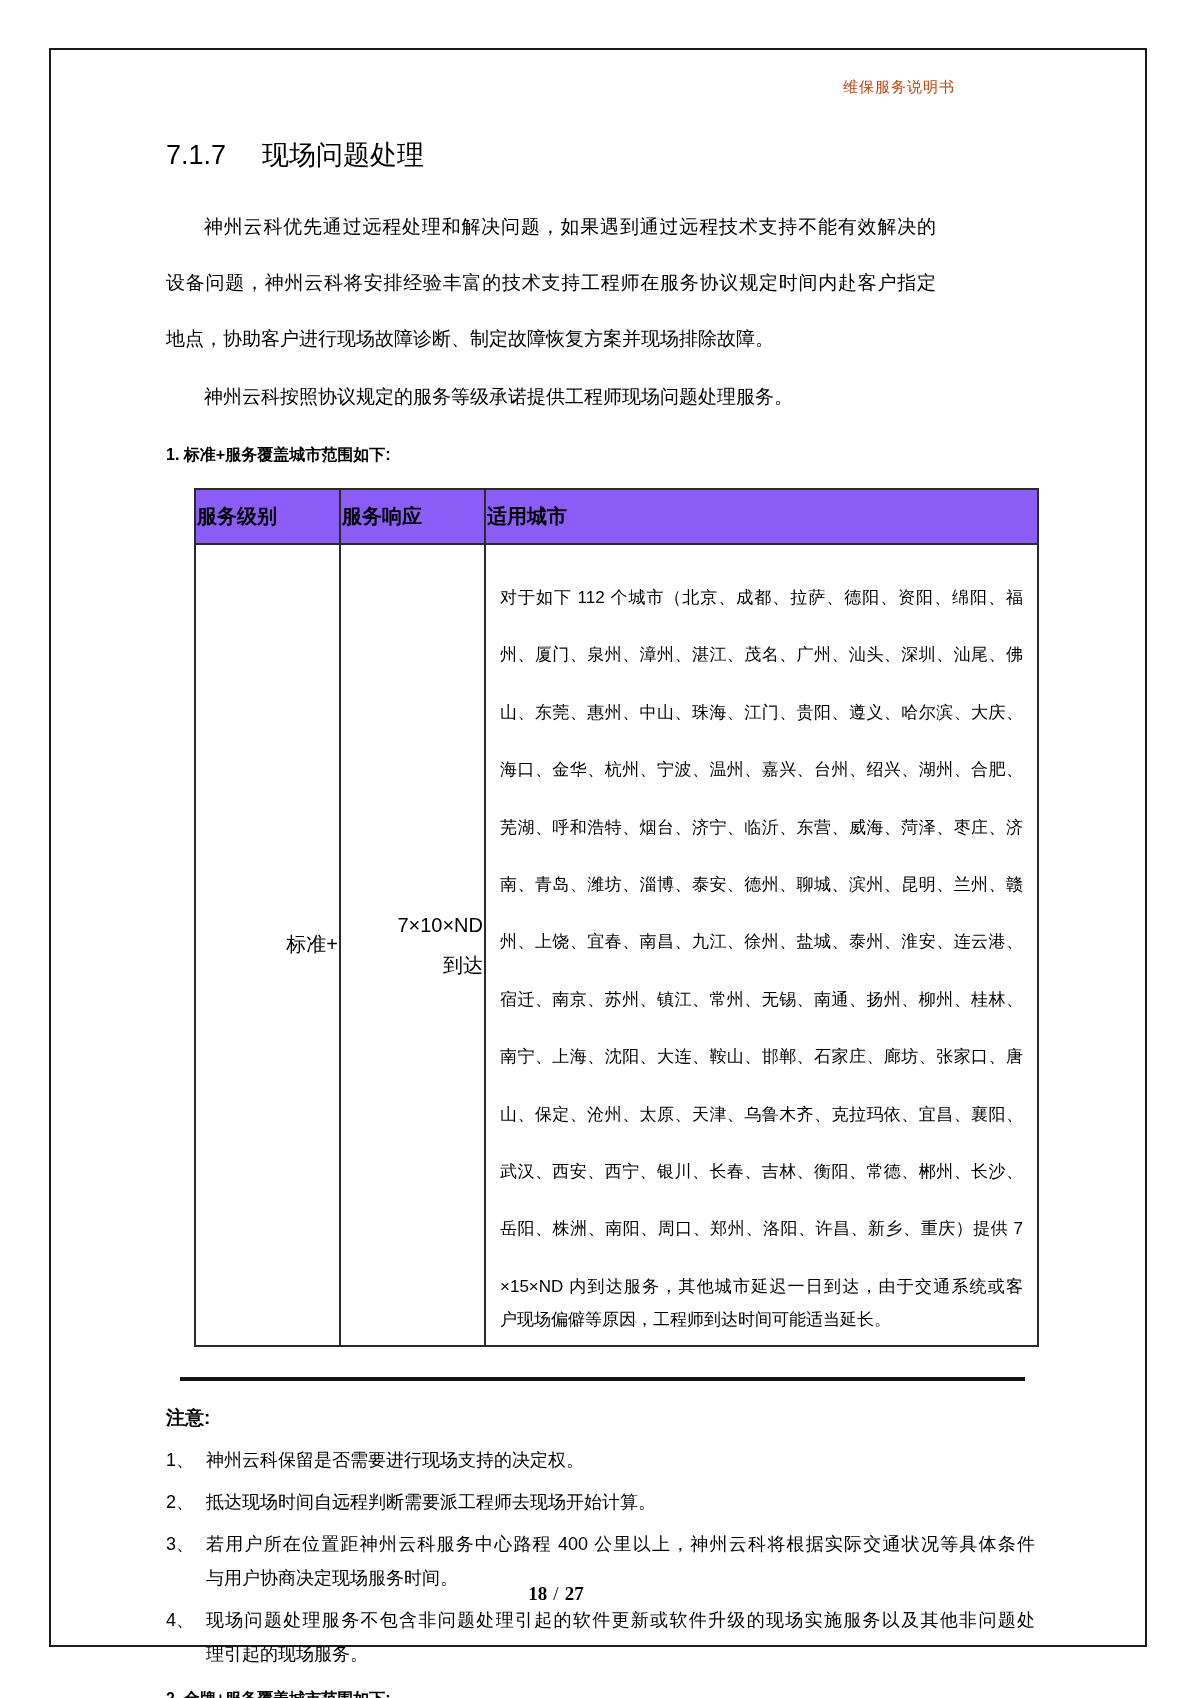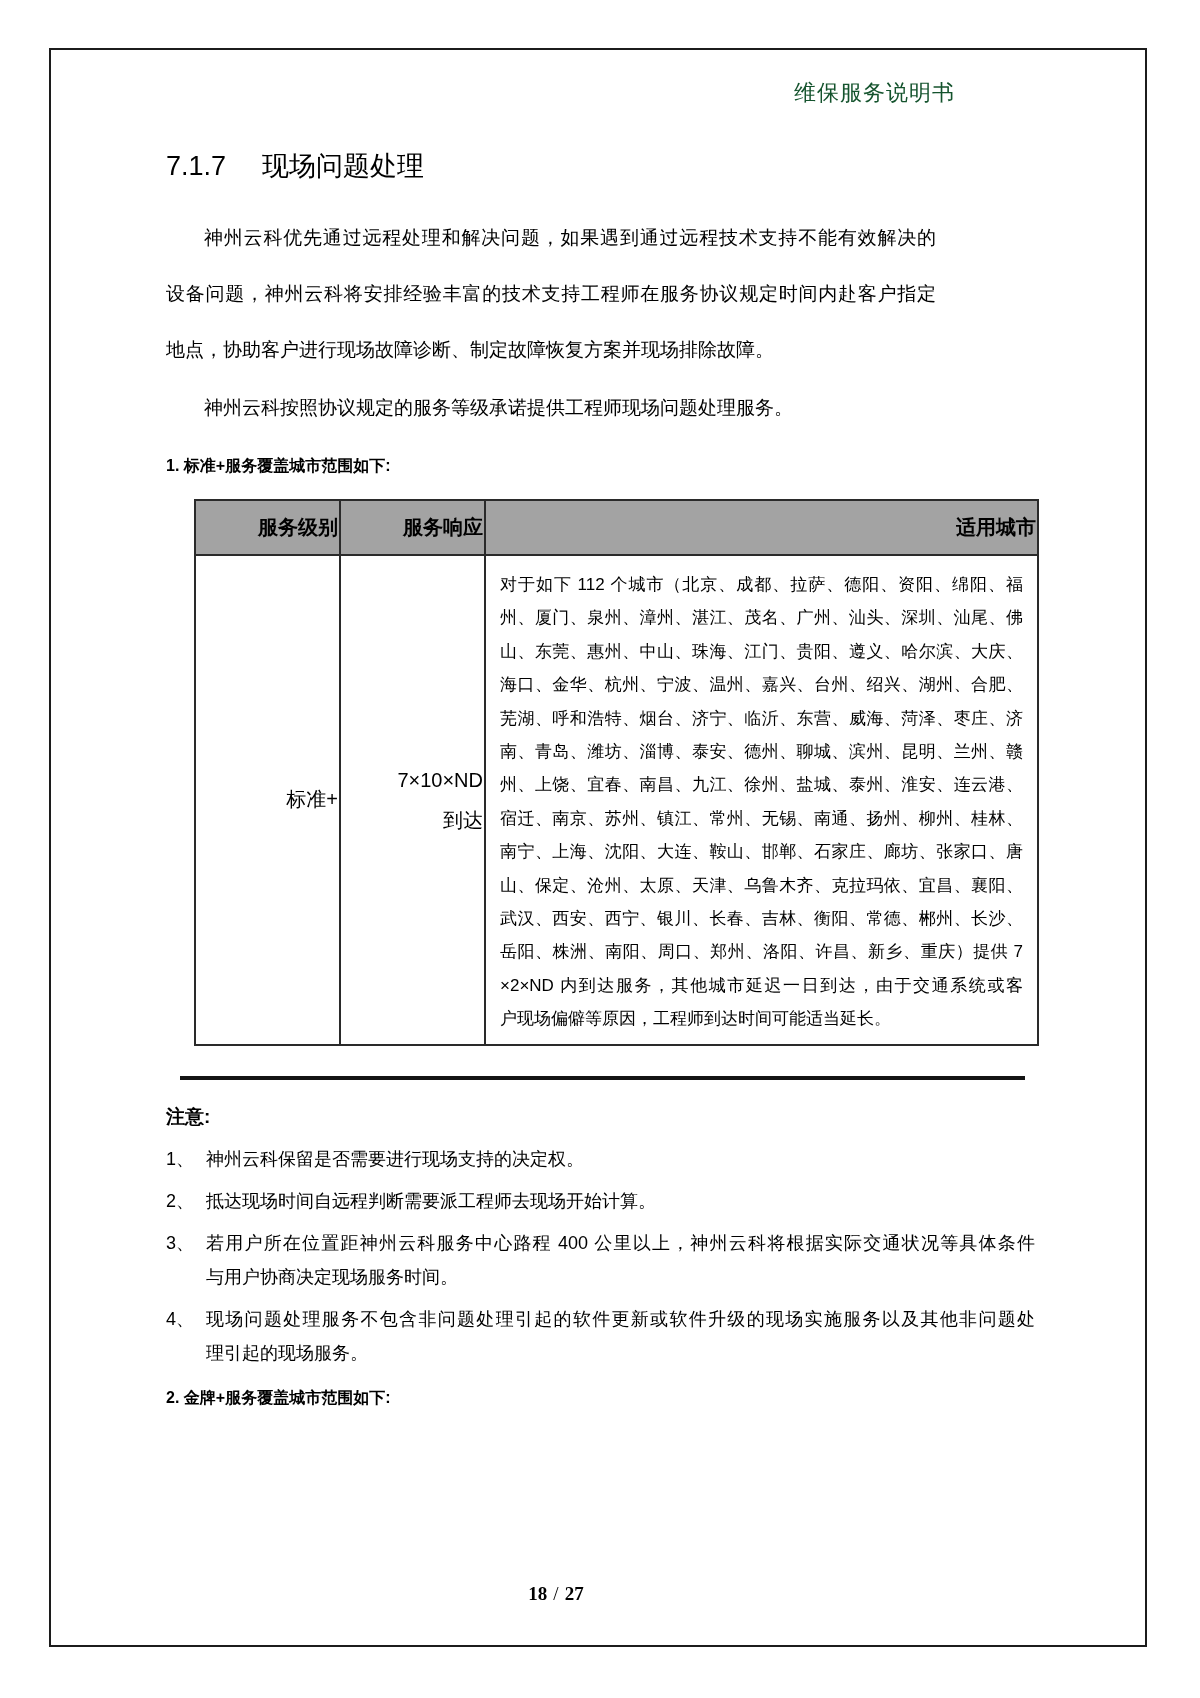--- a/index.html
+++ b/index.html
@@ -11,51 +11,51 @@
   }
   .page-border {
     position:absolute; left:49px; top:48px; width:1098px; height:1599px;
     border:2px solid #1c1c1c; box-sizing:border-box; pointer-events:none;
   }
   .content { position:absolute; left:166px; top:0; width:869px; }
 
   .doc-header {
     margin-top:78px; text-align:right; padding-right:80px;
     font-family:"Liberation Serif","DejaVu Serif",serif;
-    font-size:22px; color:#14532d; letter-spacing:1px;
+    font-size:15px; color:#c2410c; letter-spacing:1px;
   }
 
   .sec-heading { margin:40px 0 0 0; font-size:27px; font-weight:400; }
   .sec-heading .sec-num { margin-right:36px; }
 
   .body-par { font-size:19px; }
   .jline { text-align:justify; text-align-last:justify; line-height:56px; }
   .jline-end { text-align:left; text-align-last:left; line-height:56px;font-family:Liberation Serif, serif; }
   .p1-wrap { margin-top:26px; width:770px; }
   .p1-wrap .first { text-indent:38px; }
   .p2 { margin:4px 0 0 0; width:770px; text-indent:38px; line-height:52px; }
 
   .list-heading { margin:22px 0 0 0; font-size:16px; font-weight:700; }
 
   table.svc {
     margin:22px 0 0 28px; border-collapse:collapse; table-layout:fixed;
     width:843px;
   }
   table.svc th, table.svc td { border:2px solid #2a2a2a; }
   table.svc th {
-    background:#a3a3a3; height:51px; font-size:20px; font-weight:700;
-    text-align:right; vertical-align:middle;
+    background:#8b5cf6; height:51px; font-size:20px; font-weight:700;
+    text-align:left; vertical-align:middle;
   }
   col.c1 { width:145px; } col.c2 { width:145px; } col.c3 { width:553px; }
   td.level-cell, td.resp-cell {
     text-align:right; vertical-align:middle; font-size:20px;
   }
   td.resp-cell .rline { line-height:40px; }
   td.cities-cell { padding:12px 14px 8px 14px; vertical-align:top; }
-  .cline { font-size:17px; line-height:33.4px; text-align:justify; text-align-last:justify; }
+  .cline { font-size:17px; line-height:33.4px; text-align:justify; text-align-last:justify;margin-top:24px; }
   .cline-end { font-size:17px; line-height:33.4px; text-align:right; text-align-last:left; }
 
   .thick-rule { margin:30px 0 0 14px; width:845px; height:4px; background:#141414; }
 
   .notes-heading { margin-top:24px; font-size:19px; font-weight:700; }
   .notes { margin-top:12px; }
   .note-item { display:flex; margin-bottom:8px; font-size:18px; }
   .note-num { width:40px; flex:0 0 40px; line-height:34px; }
   .note-body { flex:1; }
   .nline { line-height:34px; text-align:justify; text-align-last:justify; }
@@ -121,21 +121,21 @@
           <div class="cline">山、东莞、惠州、中山、珠海、江门、贵阳、遵义、哈尔滨、大庆、</div>
           <div class="cline">海口、金华、杭州、宁波、温州、嘉兴、台州、绍兴、湖州、合肥、</div>
           <div class="cline">芜湖、呼和浩特、烟台、济宁、临沂、东营、威海、菏泽、枣庄、济</div>
           <div class="cline">南、青岛、潍坊、淄博、泰安、德州、聊城、滨州、昆明、兰州、赣</div>
           <div class="cline">州、上饶、宜春、南昌、九江、徐州、盐城、泰州、淮安、连云港、</div>
           <div class="cline">宿迁、南京、苏州、镇江、常州、无锡、南通、扬州、柳州、桂林、</div>
           <div class="cline">南宁、上海、沈阳、大连、鞍山、邯郸、石家庄、廊坊、张家口、唐</div>
           <div class="cline">山、保定、沧州、太原、天津、乌鲁木齐、克拉玛依、宜昌、襄阳、</div>
           <div class="cline">武汉、西安、西宁、银川、长春、吉林、衡阳、常德、郴州、长沙、</div>
           <div class="cline">岳阳、株洲、南阳、周口、郑州、洛阳、许昌、新乡、重庆）提供 7</div>
-          <div class="cline">×2×ND 内到达服务，其他城市延迟一日到达，由于交通系统或客</div>
+          <div class="cline">×15×ND 内到达服务，其他城市延迟一日到达，由于交通系统或客</div>
           <div class="cline-end">户现场偏僻等原因，工程师到达时间可能适当延长。</div>
         </td>
       </tr>
     </tbody>
   </table>
 
   <div class="thick-rule"></div>
 
   <div class="notes-heading">注意:</div>
 

